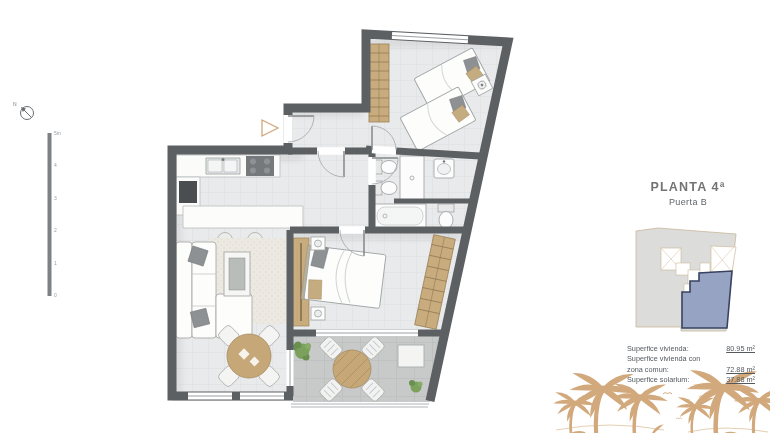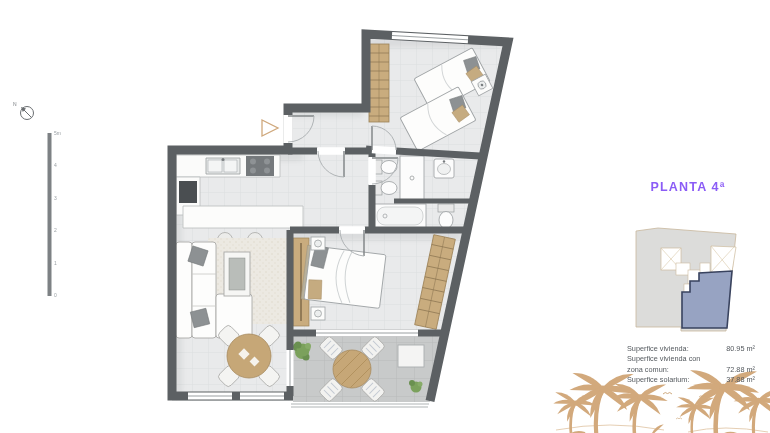--- a/index.html
+++ b/index.html
@@ -1,25 +1,25 @@
 <!DOCTYPE html>
 <html><head>
 <meta charset="utf-8">
 <style>
   html,body{margin:0;padding:0;background:#ffffff;}
   .stage{position:relative;width:770px;height:433px;background:#ffffff;overflow:hidden;
          font-family:"Liberation Sans", sans-serif;}
   .stage svg{position:absolute;left:0;top:0;}
   .abs{position:absolute;}
   .title-block{left:608px;top:181px;width:160px;text-align:center;}
-  .plan-title{font-size:12.5px;font-weight:bold;letter-spacing:1.2px;color:#8b5cf6;line-height:13px;}
+  .plan-title{font-size:12.5px;font-weight:bold;letter-spacing:1.2px;color:#737373;line-height:13px;}
   .plan-subtitle{font-size:9px;color:#5d6469;letter-spacing:.4px;margin-top:3px;}
   .area-table{left:627px;top:344px;width:128px;font-size:7.3px;color:#54595e;line-height:10.4px;}
   .area-row{display:flex;justify-content:space-between;gap:32px;}
-  .area-row .v{text-align:center;white-space:nowrap;}
+  .area-row .v{text-align:center;white-space:nowrap;text-decoration:underline;}
   .scale-label{position:absolute;left:54px;font-size:5px;color:#9aa0a4;line-height:6px;}
   .north-label{position:absolute;left:13px;top:101px;font-size:5px;color:#7c8085;}
 </style>
 </head>
 <body>
 
 <div class="stage">
 
   <svg width="770" height="433" viewBox="0 0 770 433">
     <defs>
@@ -366,20 +366,21 @@
 
   <span class="scale-label" style="top:130px;">5m</span>
   <span class="scale-label" style="top:162px;">4</span>
   <span class="scale-label" style="top:195px;">3</span>
   <span class="scale-label" style="top:227px;">2</span>
   <span class="scale-label" style="top:260px;">1</span>
   <span class="scale-label" style="top:292px;">0</span>
 
   <div class="abs title-block">
     <div class="plan-title">PLANTA 4ª</div>
+    <div class="plan-subtitle">Puerta B</div>
   </div>
 
   <div class="abs area-table">
     <div class="area-row">
       <span>Superfice vivienda:</span>
       <span class="v">80.95 m²</span>
     </div>
     <div class="area-row">
       <span>Superfice vivienda con</span>
       <span class="v"></span>

